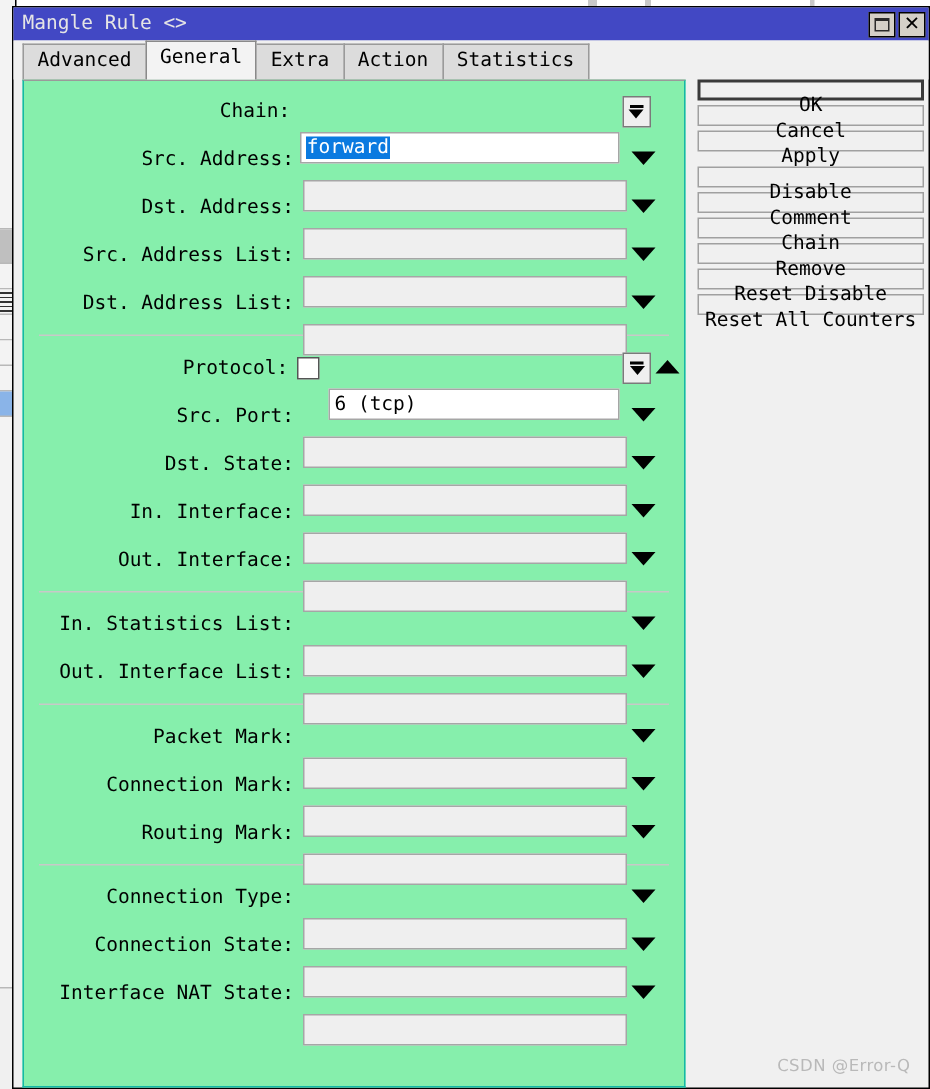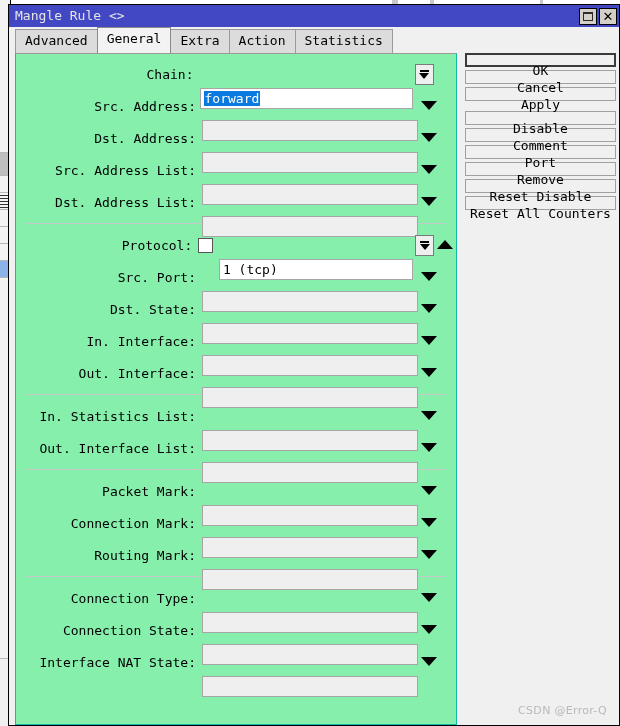--- a/index.html
+++ b/index.html
@@ -340,21 +340,21 @@
           </div>
           <div class="row">
             <div class="label">Dst. Address List:</div>
             <div class="field"></div>
             <div class="caret"><span class="tri-down"></span></div>
           </div>
           <div class="sep"></div>
           <div class="row">
             <div class="label">Protocol:</div>
             <div class="chk"></div>
-            <div class="field white narrow">1 (tcp)</div>
+            <div class="field white narrow">6 (tcp)</div>
             <div class="dropbtn">
               <div class="bar"></div>
               <div class="tri"></div>
             </div>
             <div class="caret"><span class="tri-up"></span></div>
           </div>
           <div class="row">
             <div class="label">Src. Port:</div>
             <div class="field"></div>
             <div class="caret"><span class="tri-down"></span></div>
@@ -418,21 +418,21 @@
             <div class="caret"><span class="tri-down"></span></div>
           </div>
         </div>
       <div class="right-pane" id="btnpane">
           <button class="btn primary">OK</button>
           <button class="btn">Cancel</button>
           <button class="btn">Apply</button>
           <div class="btn-gap"></div>
           <button class="btn">Disable</button>
           <button class="btn">Comment</button>
-          <button class="btn">Port</button>
+          <button class="btn">Chain</button>
           <button class="btn">Remove</button>
           <button class="btn">Reset Disable</button>
           <button class="btn">Reset All Counters</button>
         </div>
     </div>
 
     <div class="watermark">CSDN @Error-Q</div>
   </div>
 
 </div>

